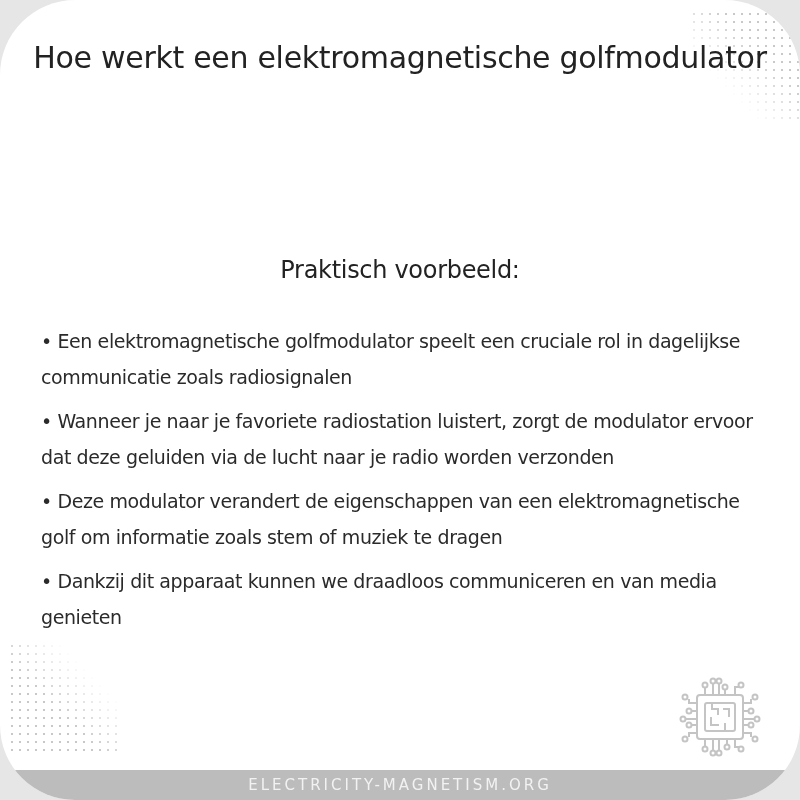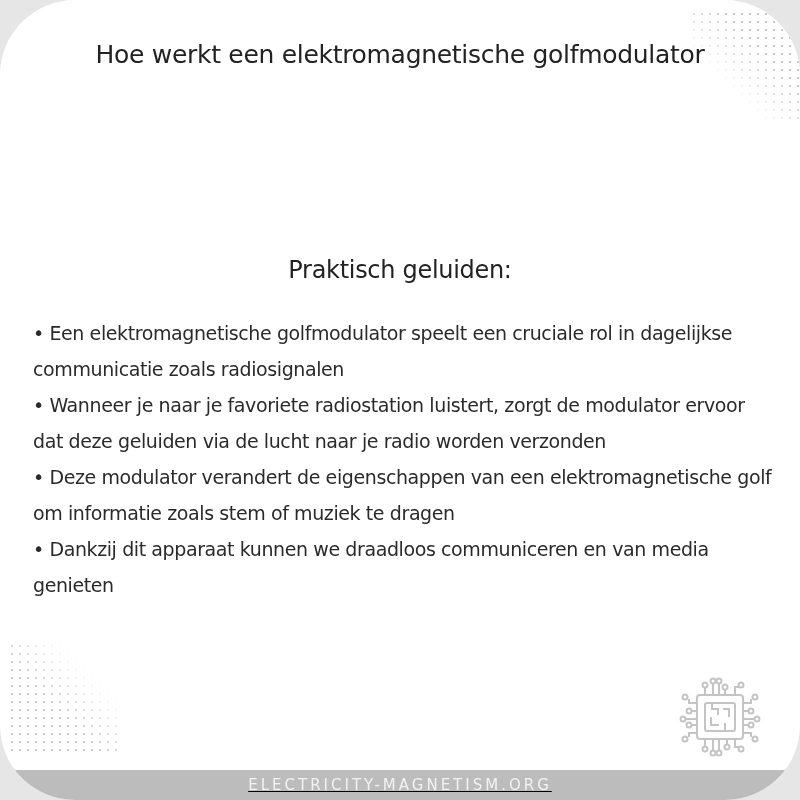--- a/index.html
+++ b/index.html
@@ -29,62 +29,62 @@
     position: absolute; left: 8px; bottom: 48px;
     width: 115px; height: 110px;
     background-image: radial-gradient(circle, #c8c8c8 1px, transparent 1.3px);
     background-size: 8px 8px;
     -webkit-mask-image: linear-gradient(45deg, #000 40%, transparent 72%);
     mask-image: linear-gradient(45deg, #000 40%, transparent 72%);
   }
   .title {
     position: absolute; left: 0; right: 0; top: 40px;
     text-align: center;
-    font-size: 25px; color: #222;
+    font-size: 30px; color: #222;
     letter-spacing: -0.3px;
   }
   .intro {
     position: absolute; left: 33px; right: 30px; top: 115px;
     font-size: 19px; line-height: 36px; color: #2a2a2a;
     letter-spacing: -0.4px;
   }
   .subtitle {
     position: absolute; left: 0; right: 0; top: 256px;
     text-align: center; font-size: 24px; color: #222;
     letter-spacing: -0.3px;
   }
   .bullets {
     position: absolute; left: 33px; right: 25px; top: 315px;
     font-size: 19px; line-height: 36px; color: #2a2a2a;
     letter-spacing: -0.4px;
   }
-  .bullets p { margin: 0; }
+  .bullets p { margin: 8px; }
   .chip {
     position: absolute; left: 675px; top: 675px;
     width: 90px; height: 85px;
   }
   .footer {
     position: absolute; left: 0; right: 0; bottom: 0;
     height: 30px; background: #bcbcbc;
-    display: flex; align-items: center; justify-content: center; text-decoration: underline;
+    display: flex; align-items: center; justify-content: center;
   }
   .footer span {
     color: #f2f2f2; font-size: 15px; letter-spacing: 3px;
     font-family: "DejaVu Sans", sans-serif;
   }
 </style>
 </head>
 <body>
 
 <div class="card">
   <div class="dots-tr"></div>
   <div class="dots-bl"></div>
 
   <div class="title">Hoe werkt een elektromagnetische golfmodulator</div>
-  <div class="subtitle">Praktisch geluiden:</div>
+  <div class="subtitle">Praktisch voorbeeld:</div>
 
   <div class="bullets">
     <p>• Een elektromagnetische golfmodulator speelt een cruciale rol in dagelijkse communicatie zoals radiosignalen</p>
     <p>• Wanneer je naar je favoriete radiostation luistert, zorgt de modulator ervoor dat deze geluiden via de lucht naar je radio worden verzonden</p>
     <p>• Deze modulator verandert de eigenschappen van een elektromagnetische golf om informatie zoals stem of muziek te dragen</p>
     <p>• Dankzij dit apparaat kunnen we draadloos communiceren en van media genieten</p>
   </div>
 
   <svg class="chip" viewBox="0 0 90 85" fill="none" stroke="#c4c4c4" stroke-width="2">
     <rect x="22" y="20" width="46" height="44" rx="3"></rect>

